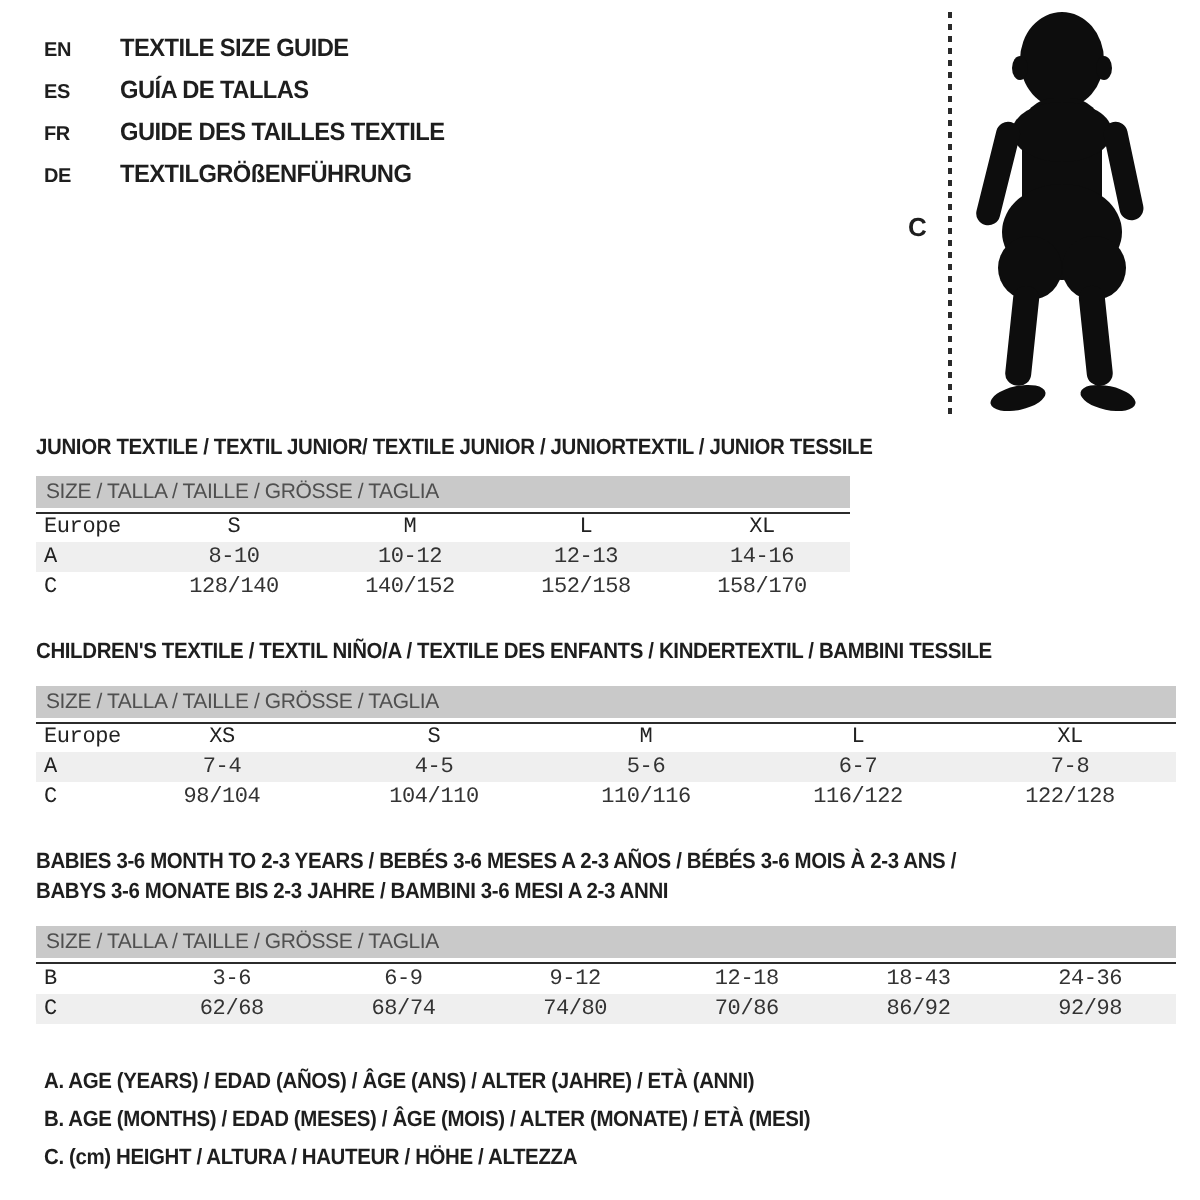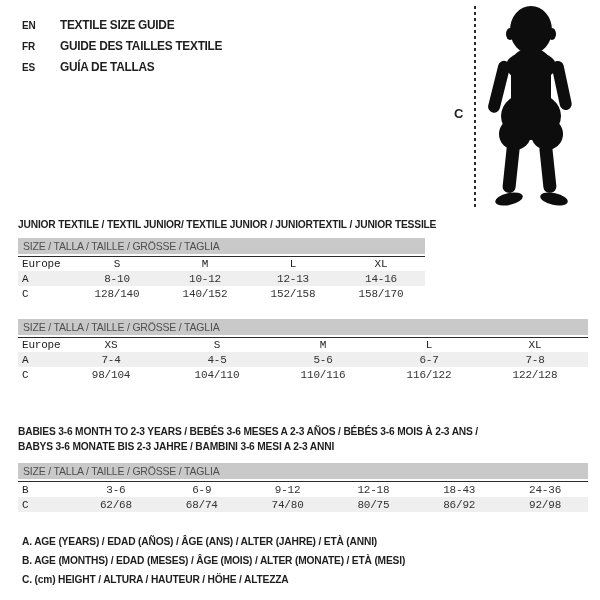--- a/index.html
+++ b/index.html
@@ -41,22 +41,23 @@
   
   #notes{left:22px;top:532px;line-height:19px;}
   .note-line{font-weight:bold;font-size:11px;white-space:nowrap;letter-spacing:-0.2px;
     transform:scaleX(0.93);transform-origin:left center;}
 </style>
 </head>
 <body>
 
 <div class="abs" id="langs">
     <div class="lang-row"><span class="lang-code">EN</span><span class="lang-title">TEXTILE SIZE GUIDE</span></div>
+    <div class="lang-row"><span class="lang-code">ES</span><span class="lang-title">GUÍA DE TALLAS</span></div>
     <div class="lang-row"><span class="lang-code">FR</span><span class="lang-title">GUIDE DES TAILLES TEXTILE</span></div>
-    <div class="lang-row"><span class="lang-code">ES</span><span class="lang-title">GUÍA DE TALLAS</span></div>
+    <div class="lang-row"><span class="lang-code">DE</span><span class="lang-title">TEXTILGRÖßENFÜHRUNG</span></div>
   </div>
 
 <div class="abs" id="measure-line"></div>
 <div class="abs" id="c-label">C</div>
 
 <svg class="abs" id="baby-svg" width="92" height="205" viewBox="0 0 92 205" aria-hidden="true">
   <g fill="#0d0d0d">
     <ellipse cx="44" cy="27" rx="21" ry="24"></ellipse>
     <ellipse cx="23" cy="31" rx="4" ry="6"></ellipse>
     <ellipse cx="65" cy="31" rx="4" ry="6"></ellipse>
@@ -107,20 +108,23 @@
             <td class="lbl">C</td>
             <td>128/140</td>
             <td>140/152</td>
             <td>152/158</td>
             <td>158/170</td>
           </tr>
         </tbody>
       </table>
     </section>
     <section class="tbl" style="top: 319px; width: 570px;">
+      <div style="margin-bottom: 9px;">
+        <div class="tbl-title">CHILDREN'S TEXTILE / TEXTIL NIÑO/A / TEXTILE DES ENFANTS / KINDERTEXTIL / BAMBINI TESSILE</div>
+      </div>
       <div class="size-bar">SIZE / TALLA / TAILLE / GRÖSSE / TAGLIA</div>
       <table class="size-table" style="width: 570px;">
         <colgroup>
           <col style="width: 40px;">
           <col>
           <col>
           <col>
           <col>
           <col>
         </colgroup>
@@ -176,21 +180,21 @@
             <td>9-12</td>
             <td>12-18</td>
             <td>18-43</td>
             <td>24-36</td>
           </tr>
           <tr class="datarow striped">
             <td class="lbl">C</td>
             <td>62/68</td>
             <td>68/74</td>
             <td>74/80</td>
-            <td>80/75</td>
+            <td>70/86</td>
             <td>86/92</td>
             <td>92/98</td>
           </tr>
         </tbody>
       </table>
     </section>
   </div>
 
 <div class="abs" id="notes">
     <div class="note-line">A. AGE (YEARS) / EDAD (AÑOS) / ÂGE (ANS) / ALTER (JAHRE) / ETÀ (ANNI)</div>

